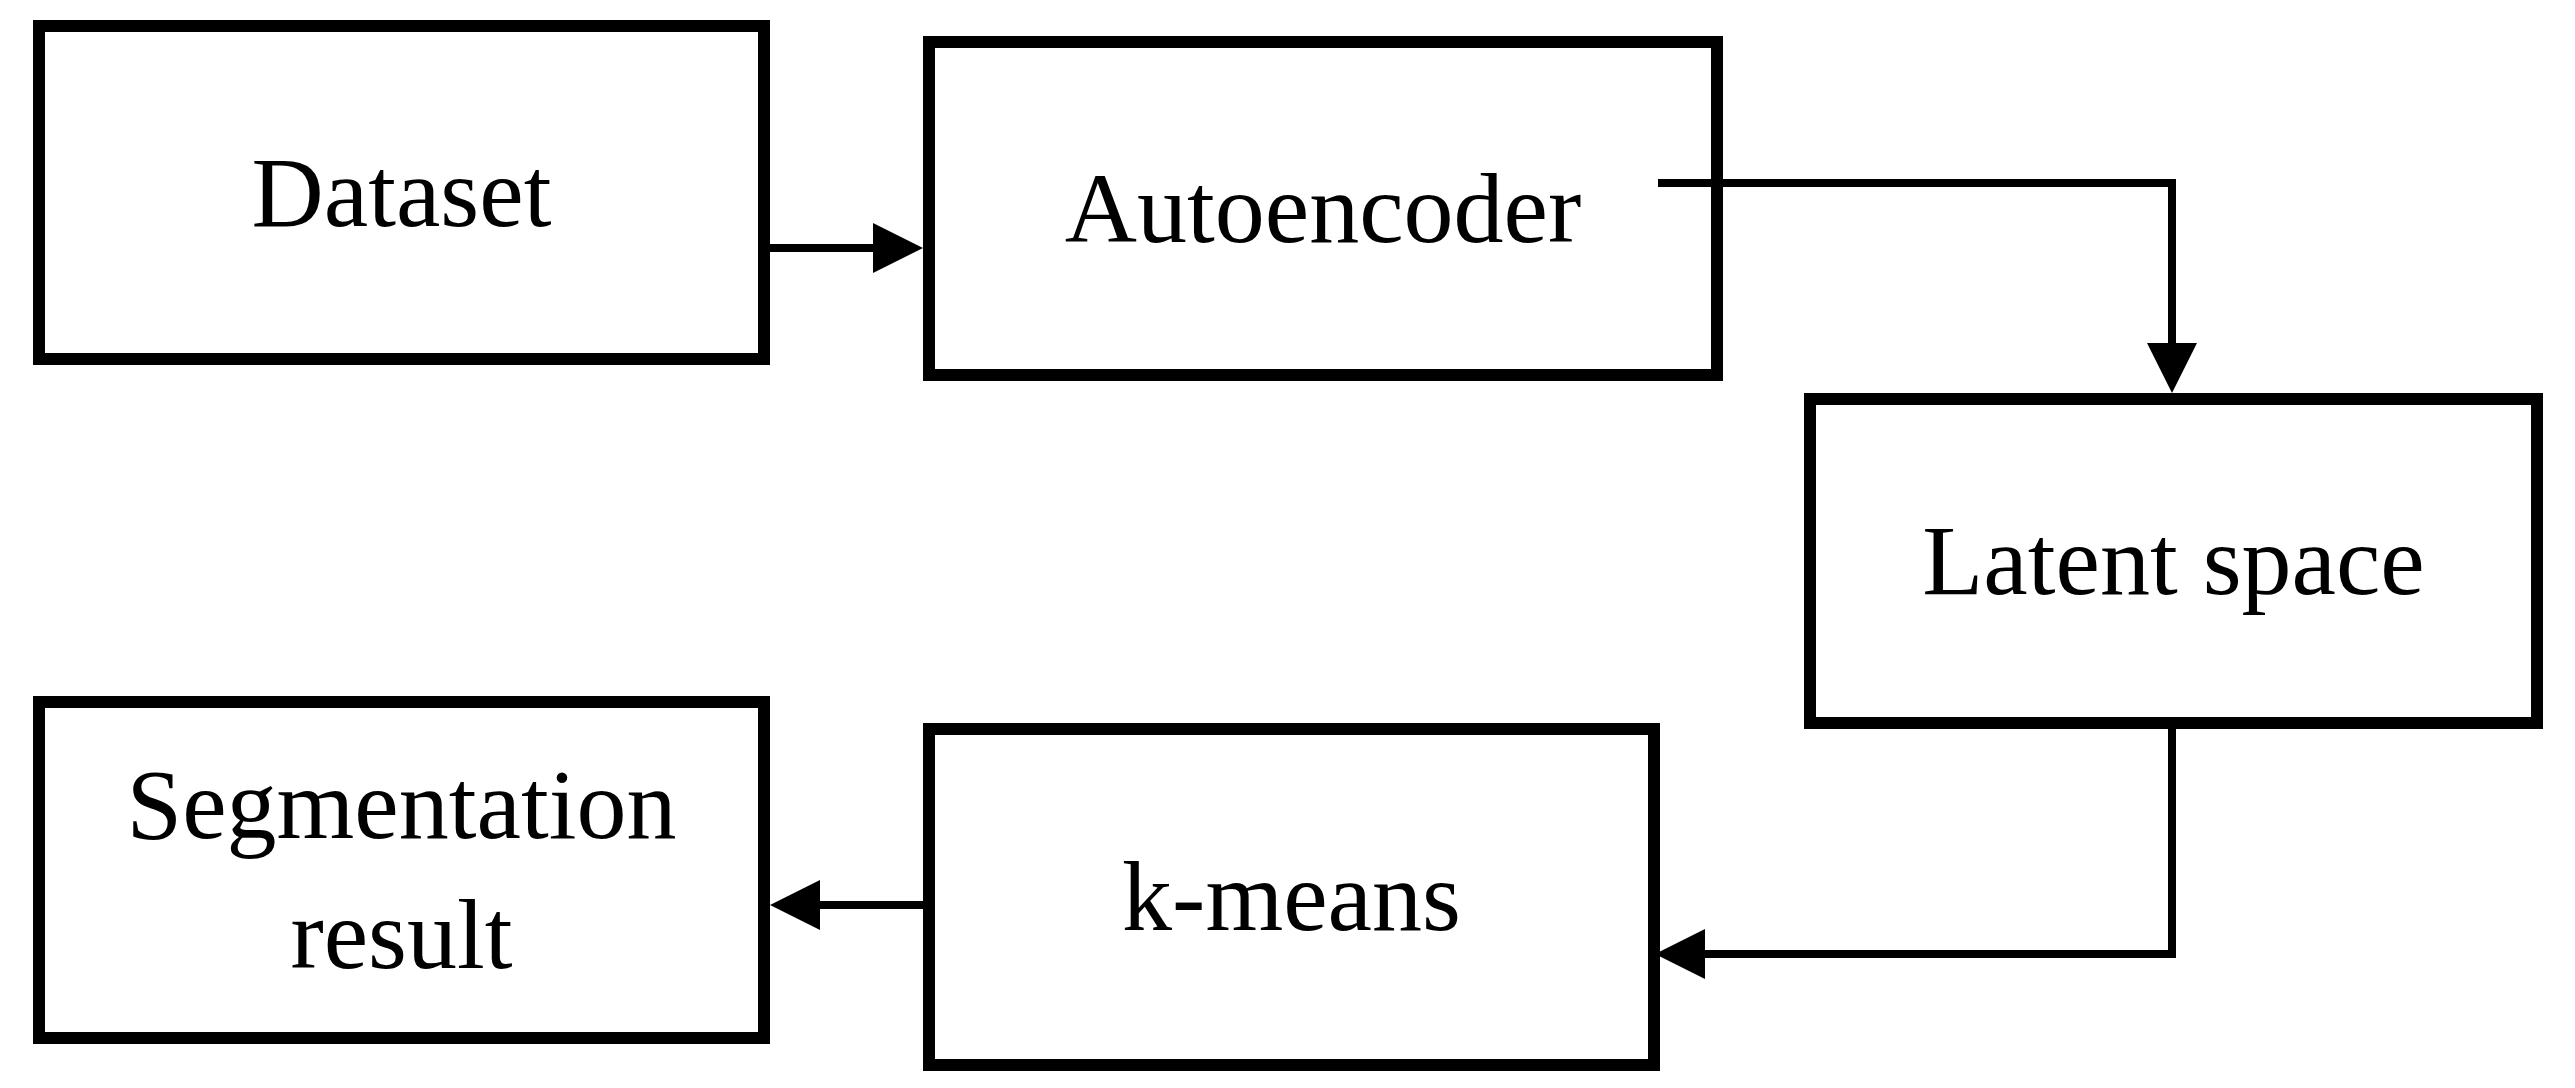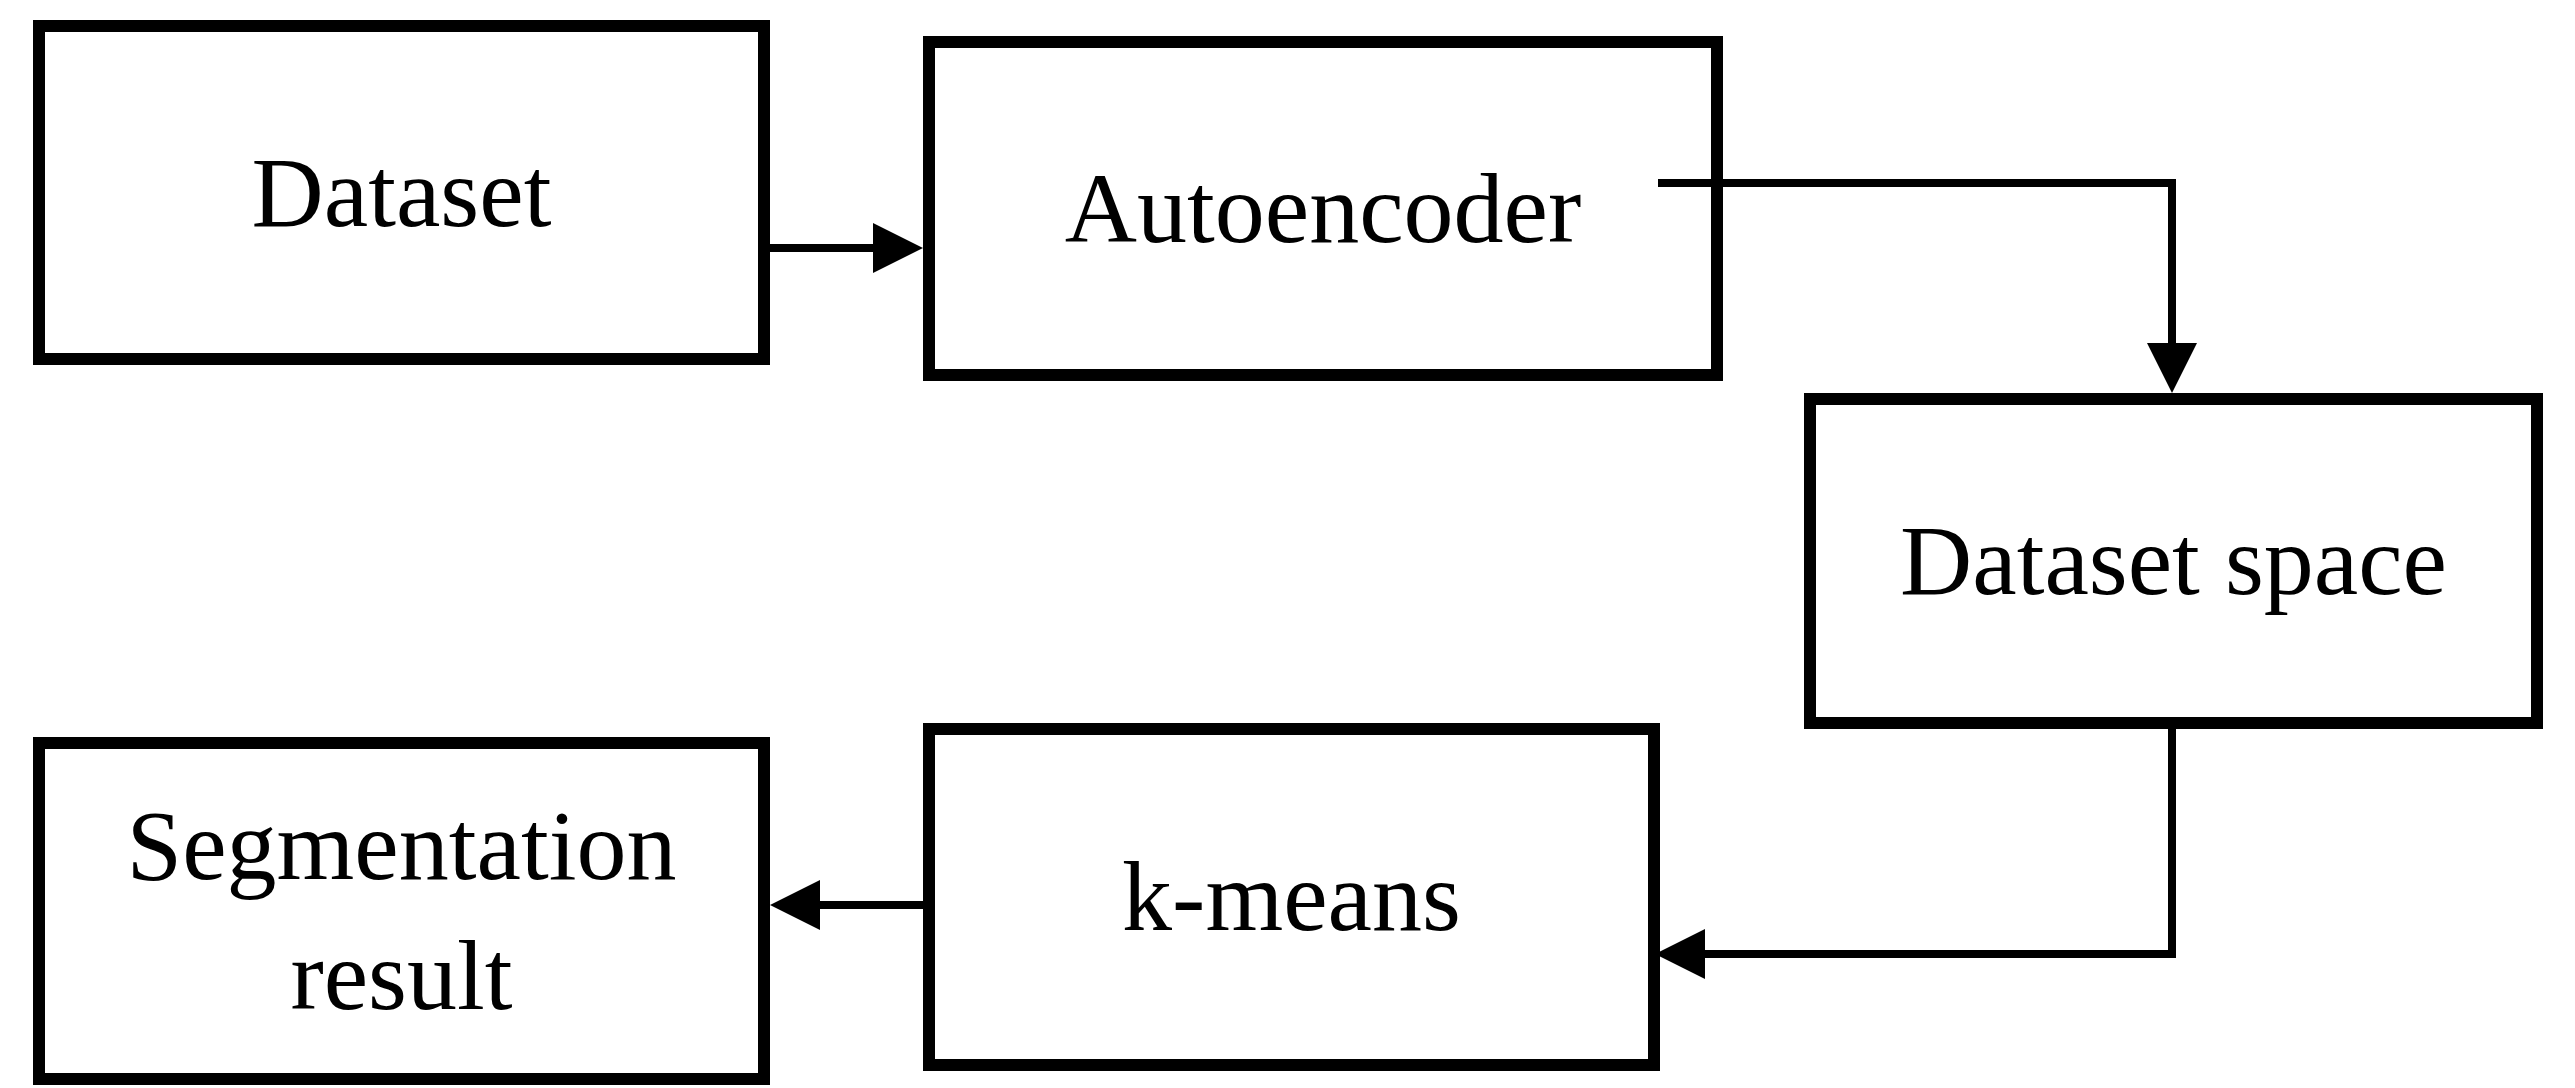--- a/index.html
+++ b/index.html
@@ -27,21 +27,21 @@
     justify-content: center;
     text-align: center;
     color: #000000;
     font-size: 100px;
     line-height: 1.3;
   }
   .n-dataset      { left: 33px;   top: 20px;  width: 737px; height: 345px; }
   .n-autoencoder  { left: 923px;  top: 36px;  width: 800px; height: 345px; }
   .n-latent       { left: 1804px; top: 393px; width: 739px; height: 336px; }
   .n-kmeans       { left: 923px;  top: 723px; width: 737px; height: 348px; }
-  .n-segmentation { left: 33px;   top: 737px; width: 737px; height: 348px; }
+  .n-segmentation { left: 33px;   top: 696px; width: 737px; height: 348px; }
   
   .seg {
     position: absolute;
     background: #000000;
   }
   .e1-line { left: 768px;  top: 244px; width: 107px; height: 8px; }
   .e2-h    { left: 1658px; top: 179px; width: 518px; height: 8px; }
   .e2-v    { left: 2168px; top: 179px; width: 8px;   height: 166px; }
   .e3-v    { left: 2168px; top: 726px; width: 8px;   height: 232px; }
   .e3-h    { left: 1703px; top: 950px; width: 473px; height: 8px; }
@@ -79,21 +79,21 @@
 
   <div class="node n-dataset">
     <span>Dataset</span>
   </div>
 
   <div class="node n-autoencoder">
     <span>Autoencoder</span>
   </div>
 
   <div class="node n-latent">
-    <span>Dataset space</span>
+    <span>Latent space</span>
   </div>
 
   <div class="node n-kmeans">
     <span>k-means</span>
   </div>
 
   <div class="node n-segmentation">
     <span>Segmentation result</span>
   </div>
 

